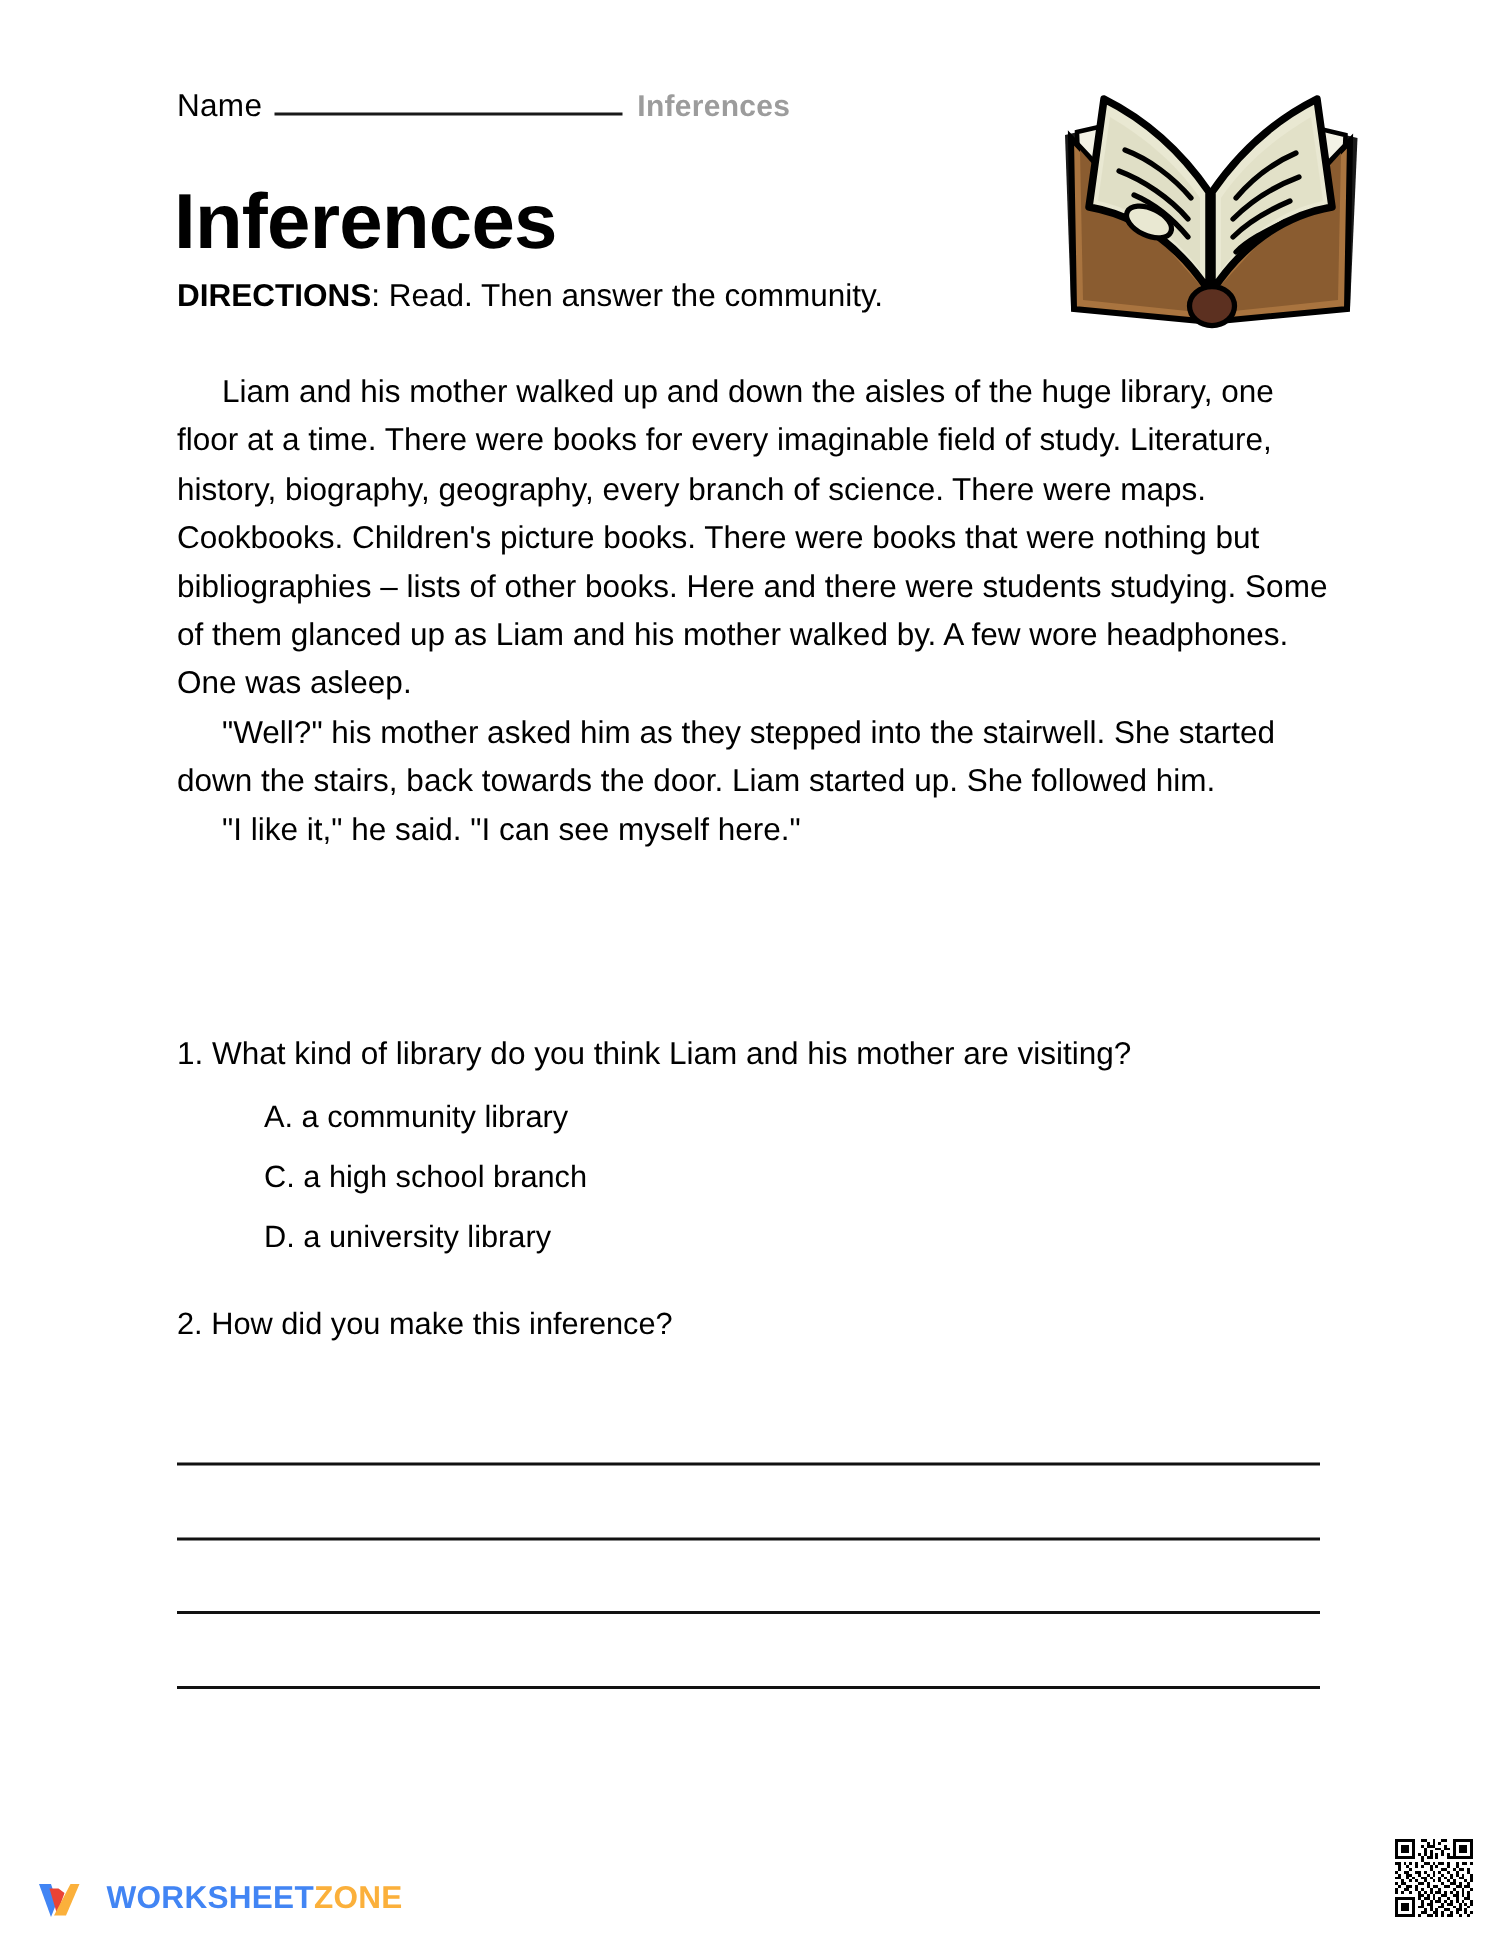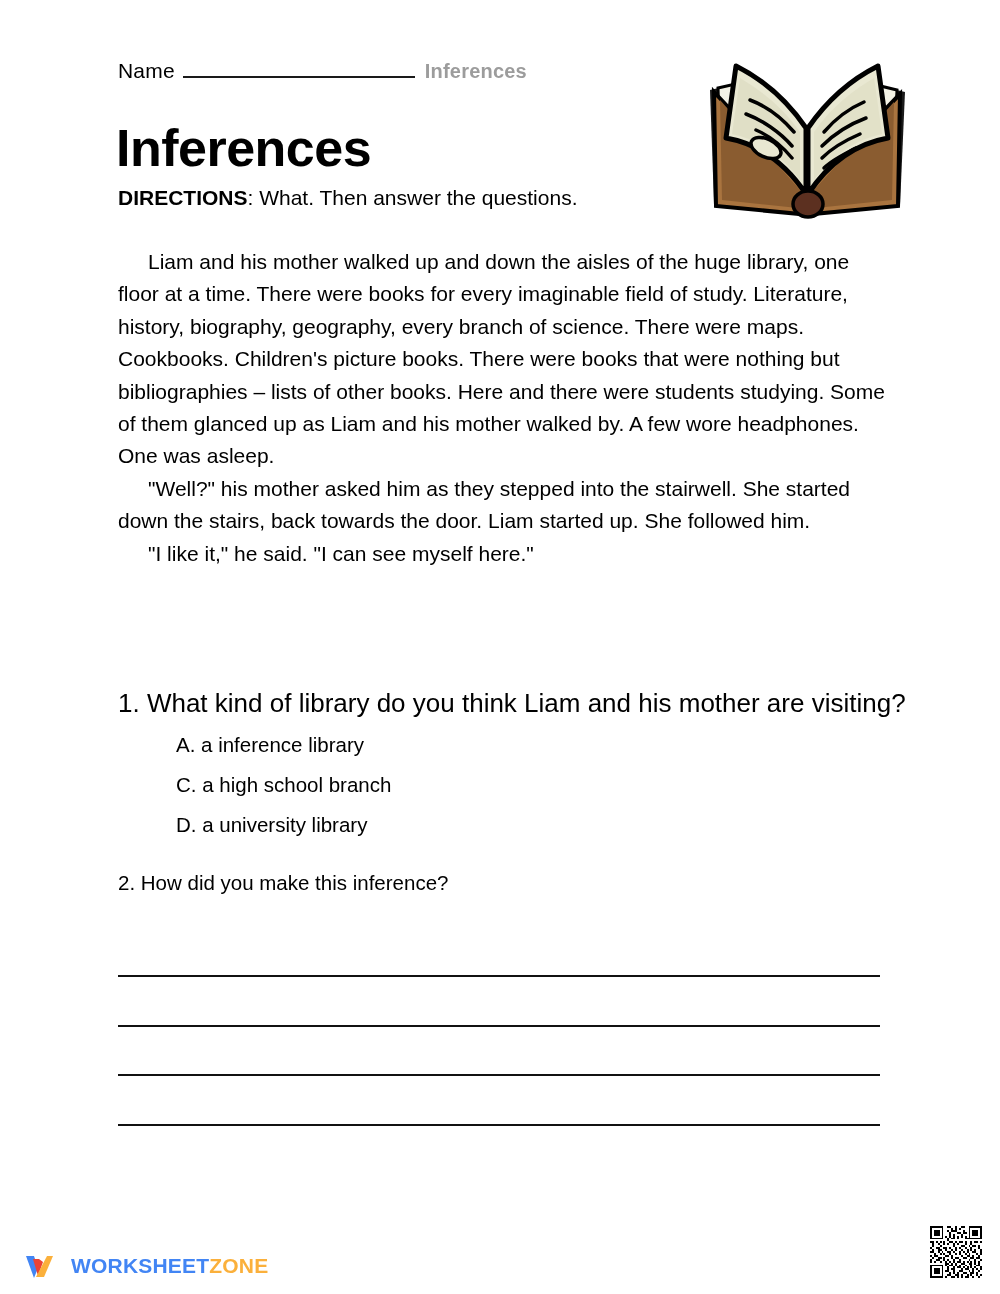--- a/index.html
+++ b/index.html
@@ -63,21 +63,21 @@
     left: 118px; top: 246px;
     width: 768px;
     font-size: 21px;
     line-height: 32.4px;
     text-align: left;
   }
   .passage p { text-indent: 30px; }
 
   
   .questions { position: absolute; left: 118px; top: 688px; width: 790px; }
-  .q-text { font-size: 26px; line-height: 30px; }
+  .q-text { font-size: 21px; line-height: 30px; }
   .options { margin-top: 12px; }
   .option {
     font-size: 20.5px;
     line-height: 30px;
     margin-left: 58px;
     margin-bottom: 10px;
   }
   .q2 { margin-top: 28px; font-size: 20.5px; line-height: 30px; }
 
   
@@ -121,21 +121,21 @@
 
   <div class="name-row">
     <span class="name-label">Name</span>
     <span class="name-rule"></span>
     <span class="subject-tag">Inferences</span>
   </div>
 
   <div class="worksheet-title">Inferences</div>
 
   <div class="directions">
-    <b>DIRECTIONS</b><span>: What. Then answer the questions.</span>
+    <b>DIRECTIONS</b><span>: Read. Then answer the community.</span>
   </div>
 
   <div class="book-art">
     <svg viewBox="0 0 215 178" width="215" height="178" xmlns="http://www.w3.org/2000/svg">
 
       <path d="M10 42 L36 36 L40 150 L14 156 Z" fill="#1a1a1a"></path>
       <path d="M18 40 L44 34 L48 150 L22 156 Z" fill="#f3f2e6" stroke="#000" stroke-width="3"></path>
 
       <path d="M205 44 L180 38 L176 152 L200 158 Z" fill="#1a1a1a"></path>
       <path d="M197 42 L172 36 L168 152 L192 158 Z" fill="#f3f2e6" stroke="#000" stroke-width="3"></path>
@@ -170,21 +170,21 @@
 
   <div class="passage">
     <p>Liam and his mother walked up and down the aisles of the huge library, one floor at a time. There were books for every imaginable field of study. Literature, history, biography, geography, every branch of science. There were maps. Cookbooks. Children's picture books. There were books that were nothing but bibliographies – lists of other books. Here and there were students studying. Some of them glanced up as Liam and his mother walked by. A few wore headphones. One was asleep.</p>
     <p>"Well?" his mother asked him as they stepped into the stairwell. She started down the stairs, back towards the door. Liam started up. She followed him.</p>
     <p>"I like it," he said. "I can see myself here."</p>
   </div>
 
   <div class="questions">
     <div class="q-text">1. What kind of library do you think Liam and his mother are visiting?</div>
     <div class="options">
-      <div class="option">A. a inference library</div>
+      <div class="option">A. a community library</div>
       <div class="option">C. a high school branch</div>
       <div class="option">D. a university library</div>
     </div>
     <div class="q2">2. How did you make this inference?</div>
   </div>
 
   <div class="answer-lines">
     <div class="answer-line"></div>
     <div class="answer-line"></div>
     <div class="answer-line"></div>

